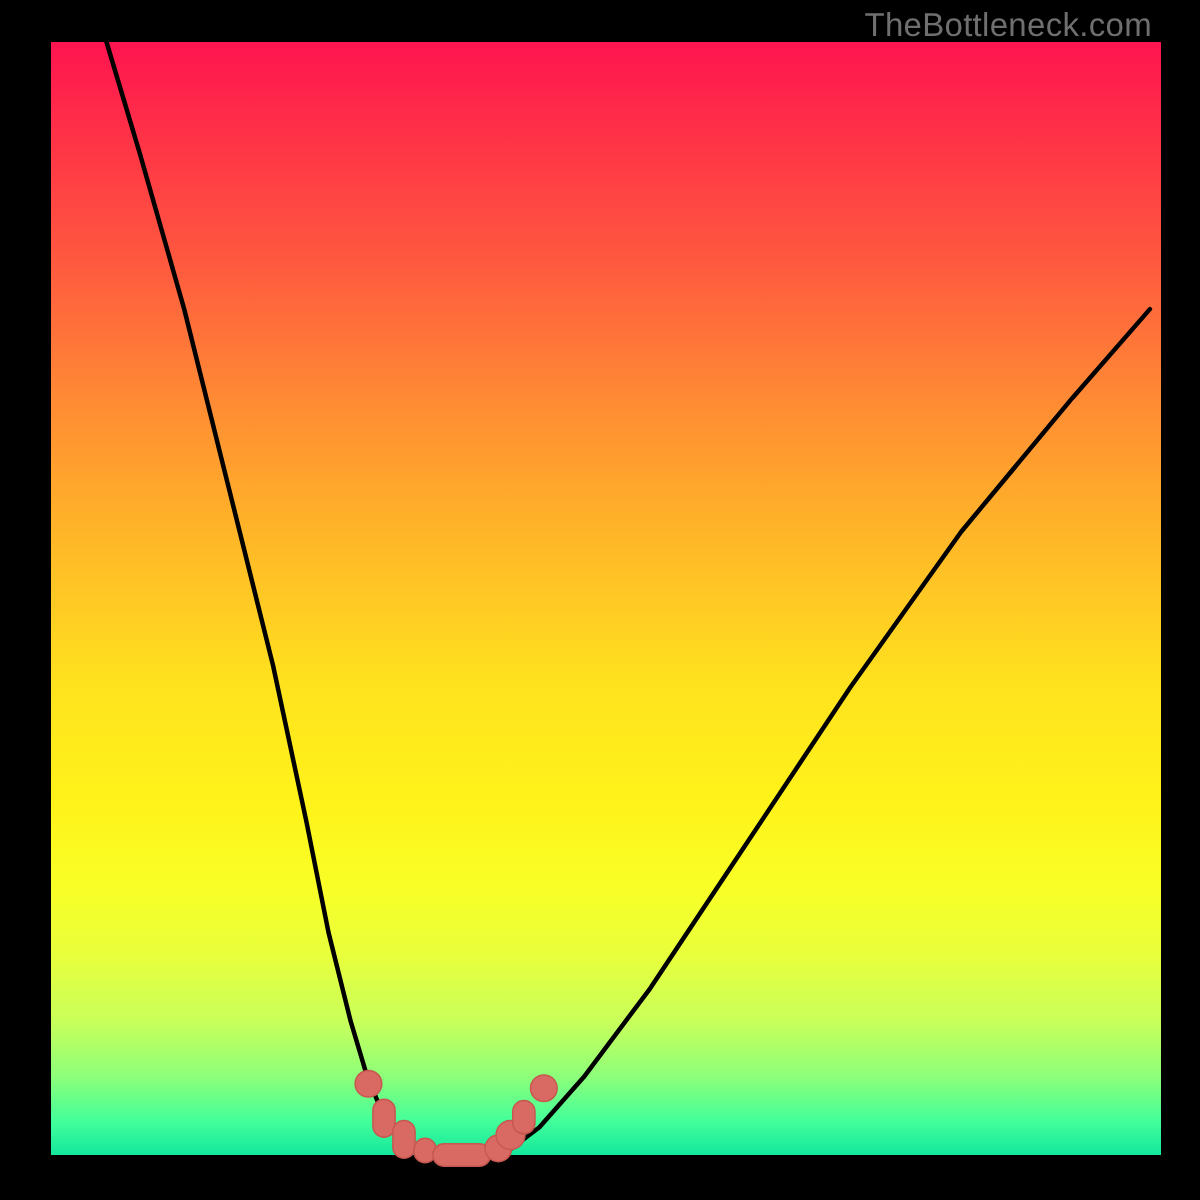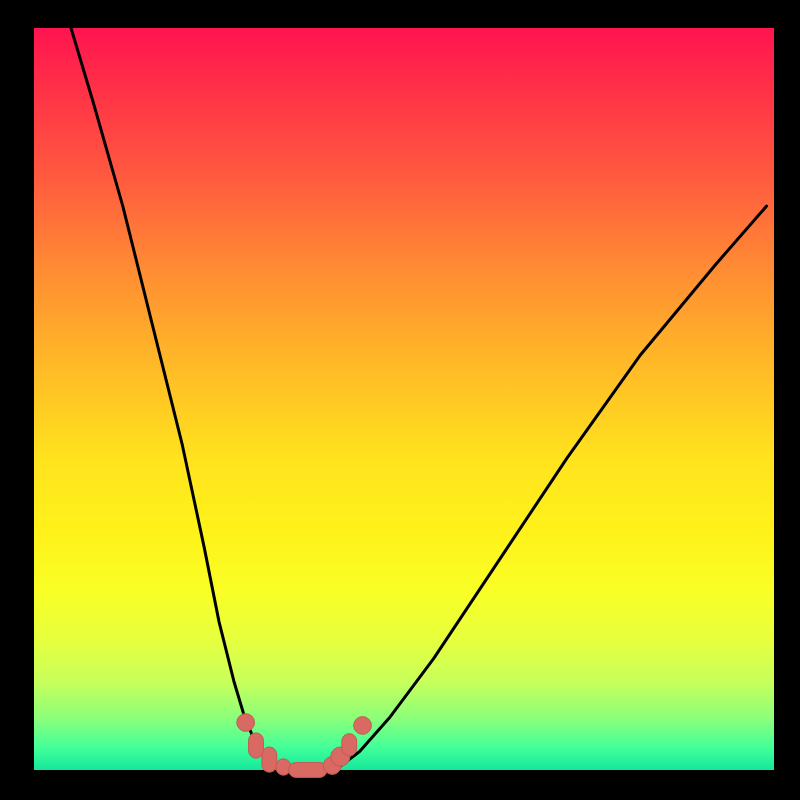--- a/index.html
+++ b/index.html
@@ -58,20 +58,21 @@
     fill: #d96a63;
     stroke: #c65850;
     stroke-width: 1;
   }
 </style>
 </head>
 <body>
 
 <div class="frame">
   <div class="plot" id="plot" style="left: 34px; top: 28px; width: 740px; height: 742px;"></div>
+  <div class="watermark" id="wm" style="right: 32px; top: 4px;">TheBottleneck.com</div>
   <svg class="curves" id="svg" width="800" height="800">
       <path d="M71.00 28.00 L93.20 102.20 L122.80 206.08 L152.40 324.80 L182.00 443.52 L204.20 547.40 L219.00 621.60 L233.80 680.96 L244.90 718.06 L256.00 744.03 L267.10 758.87 L278.20 767.03 L289.30 770.00 L 289.30 770.00 L 330.00 770.00 L 330.00 770.00 L 341.10 765.55 L 359.60 751.45 L 389.20 718.06 L 433.60 658.70 L 492.80 569.66 L 566.80 458.36 L 640.80 354.48 L 714.80 265.44 L 766.60 206.08 " fill="none" stroke="#000000" stroke-width="3" stroke-linecap="round" stroke-linejoin="round"></path>
       <circle cx="245.64" cy="722.51" r="8.88" class="marker"></circle>
       <rect x="248.60" y="732.90" width="14.80" height="25.23" rx="7.40" ry="7.40" class="pillcap"></rect>
       <rect x="261.92" y="747.00" width="14.80" height="25.23" rx="7.40" ry="7.40" class="pillcap"></rect>
       <rect x="275.98" y="758.87" width="14.80" height="16.32" rx="7.40" ry="7.40" class="pillcap"></rect>
       <rect x="288.56" y="762.58" width="38.48" height="14.84" rx="7.42" ry="7.42" class="pillcap"></rect>
       <circle cx="332.22" cy="765.55" r="8.88" class="marker"></circle>
       <circle cx="340.36" cy="756.64" r="9.62" class="marker"></circle>
       <rect x="341.84" y="733.64" width="14.80" height="22.26" rx="7.40" ry="7.40" class="pillcap"></rect>

